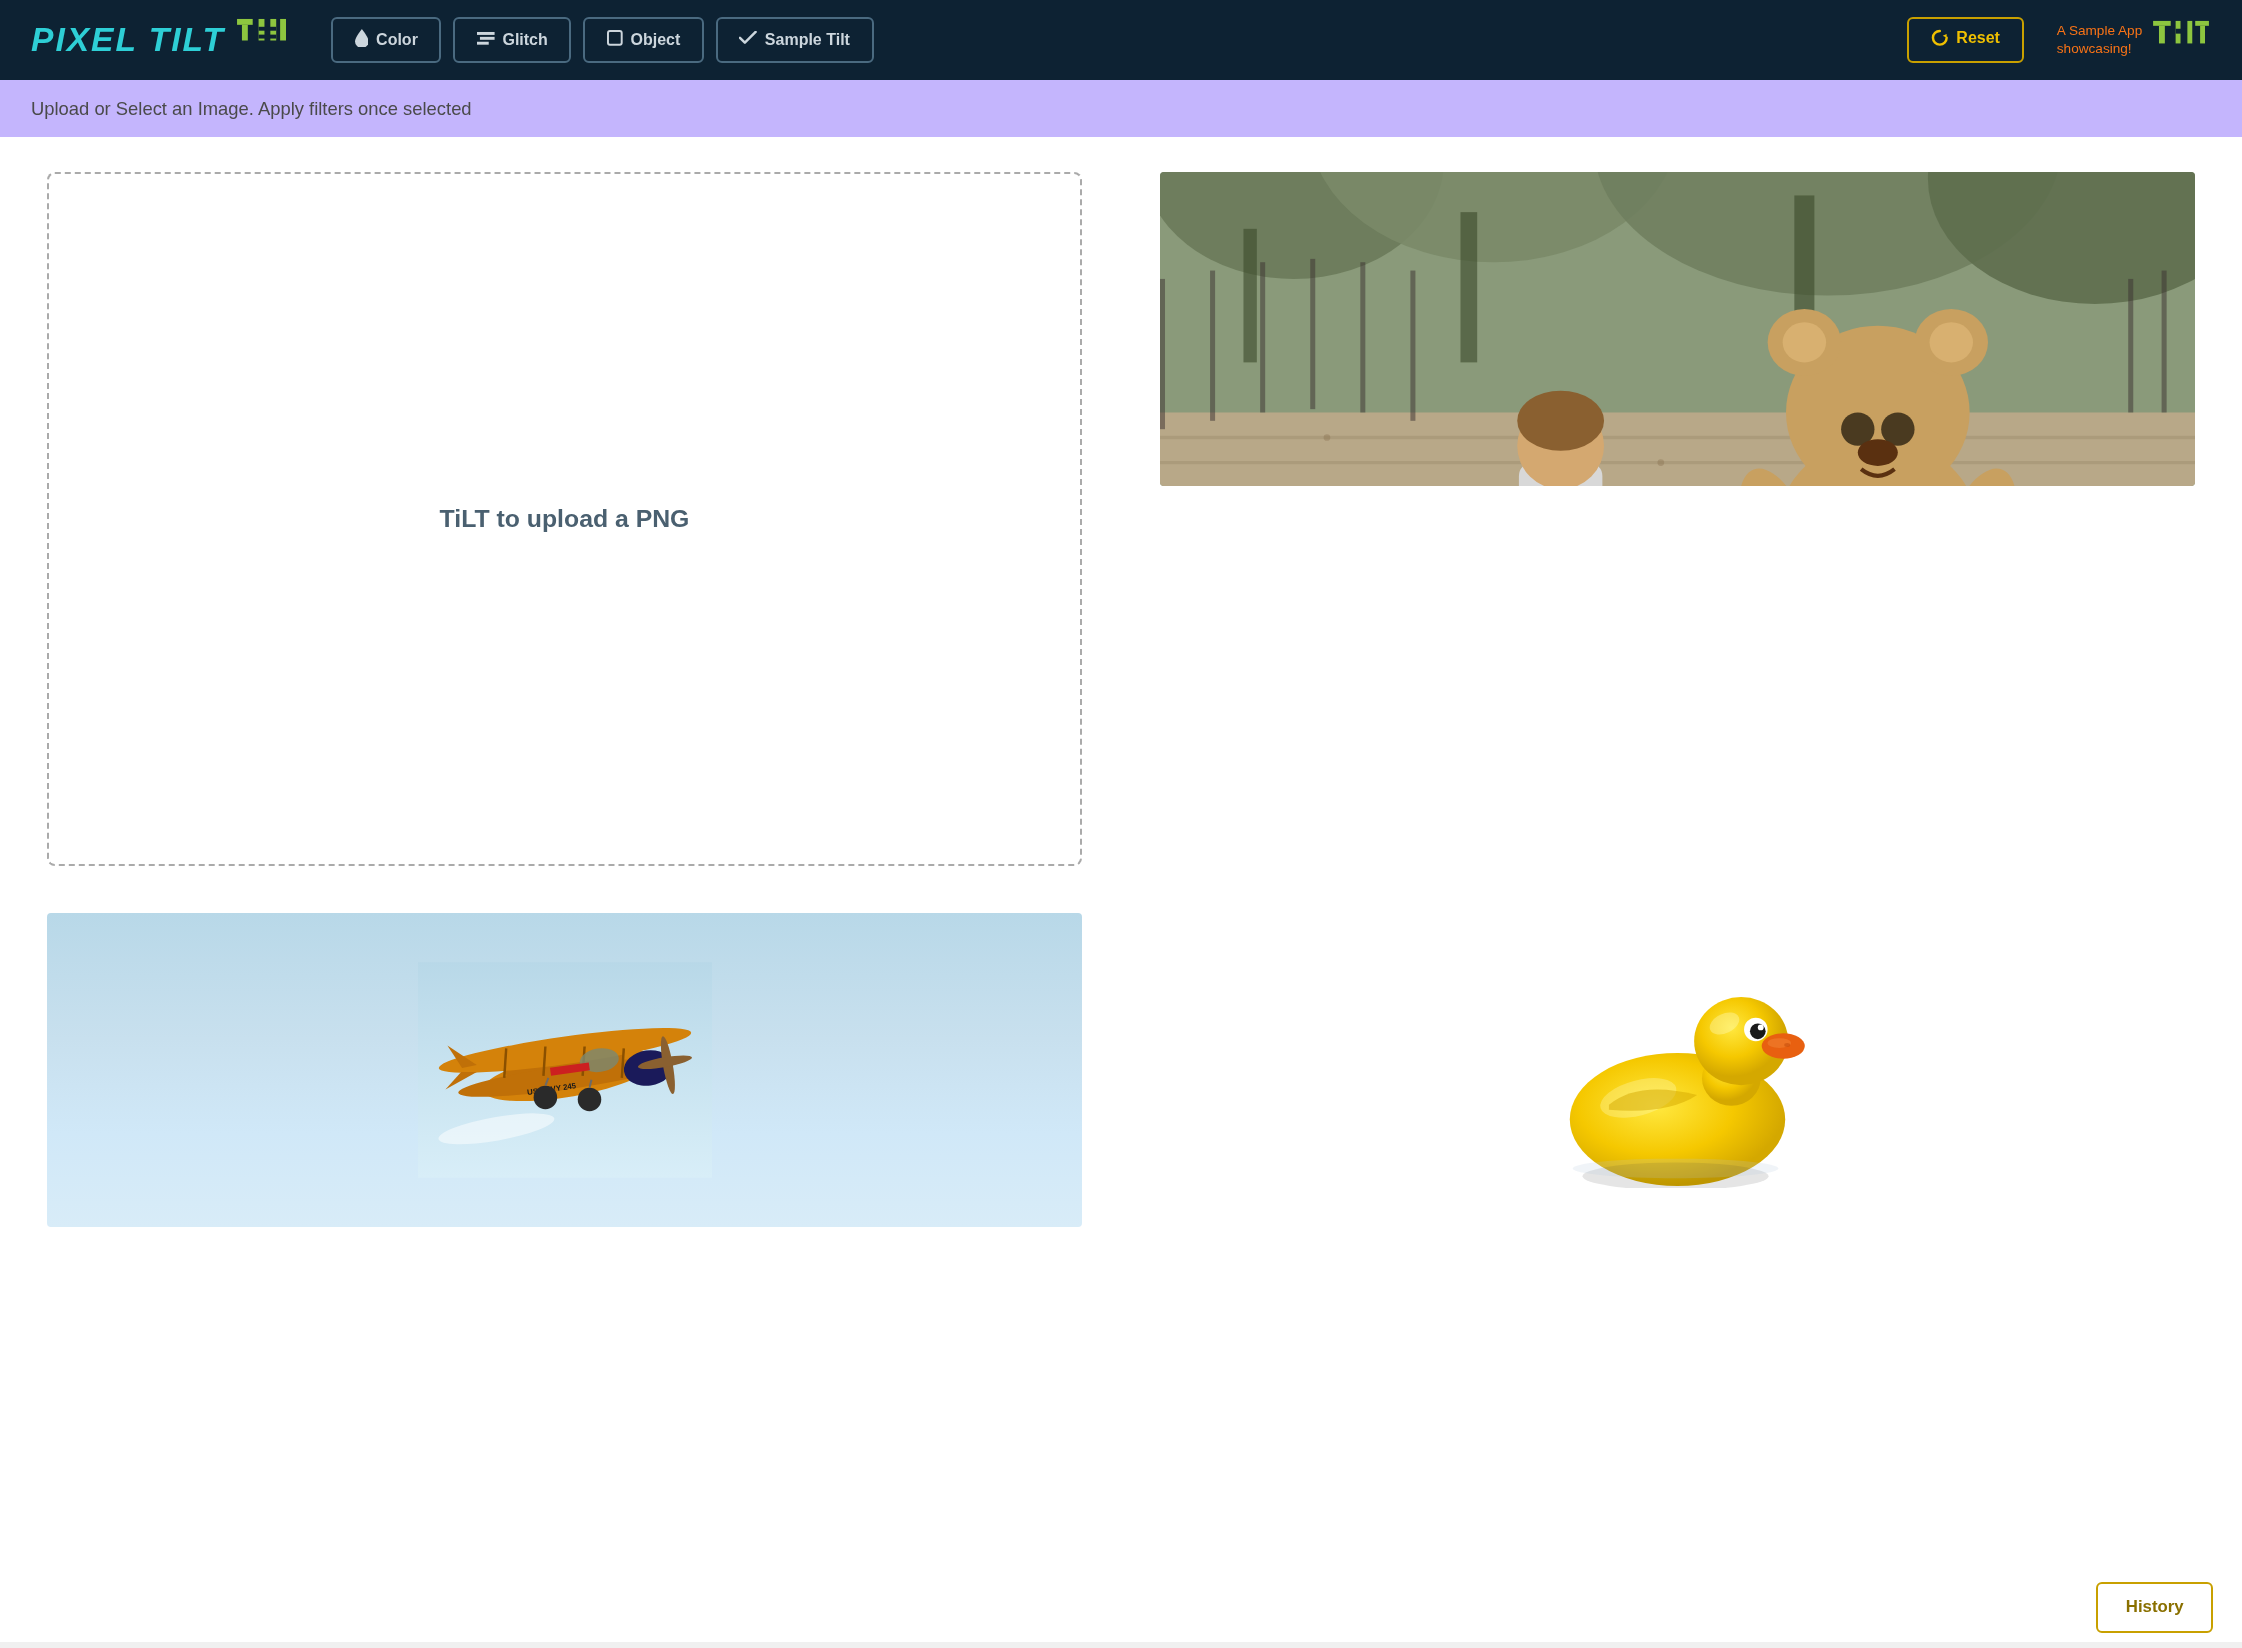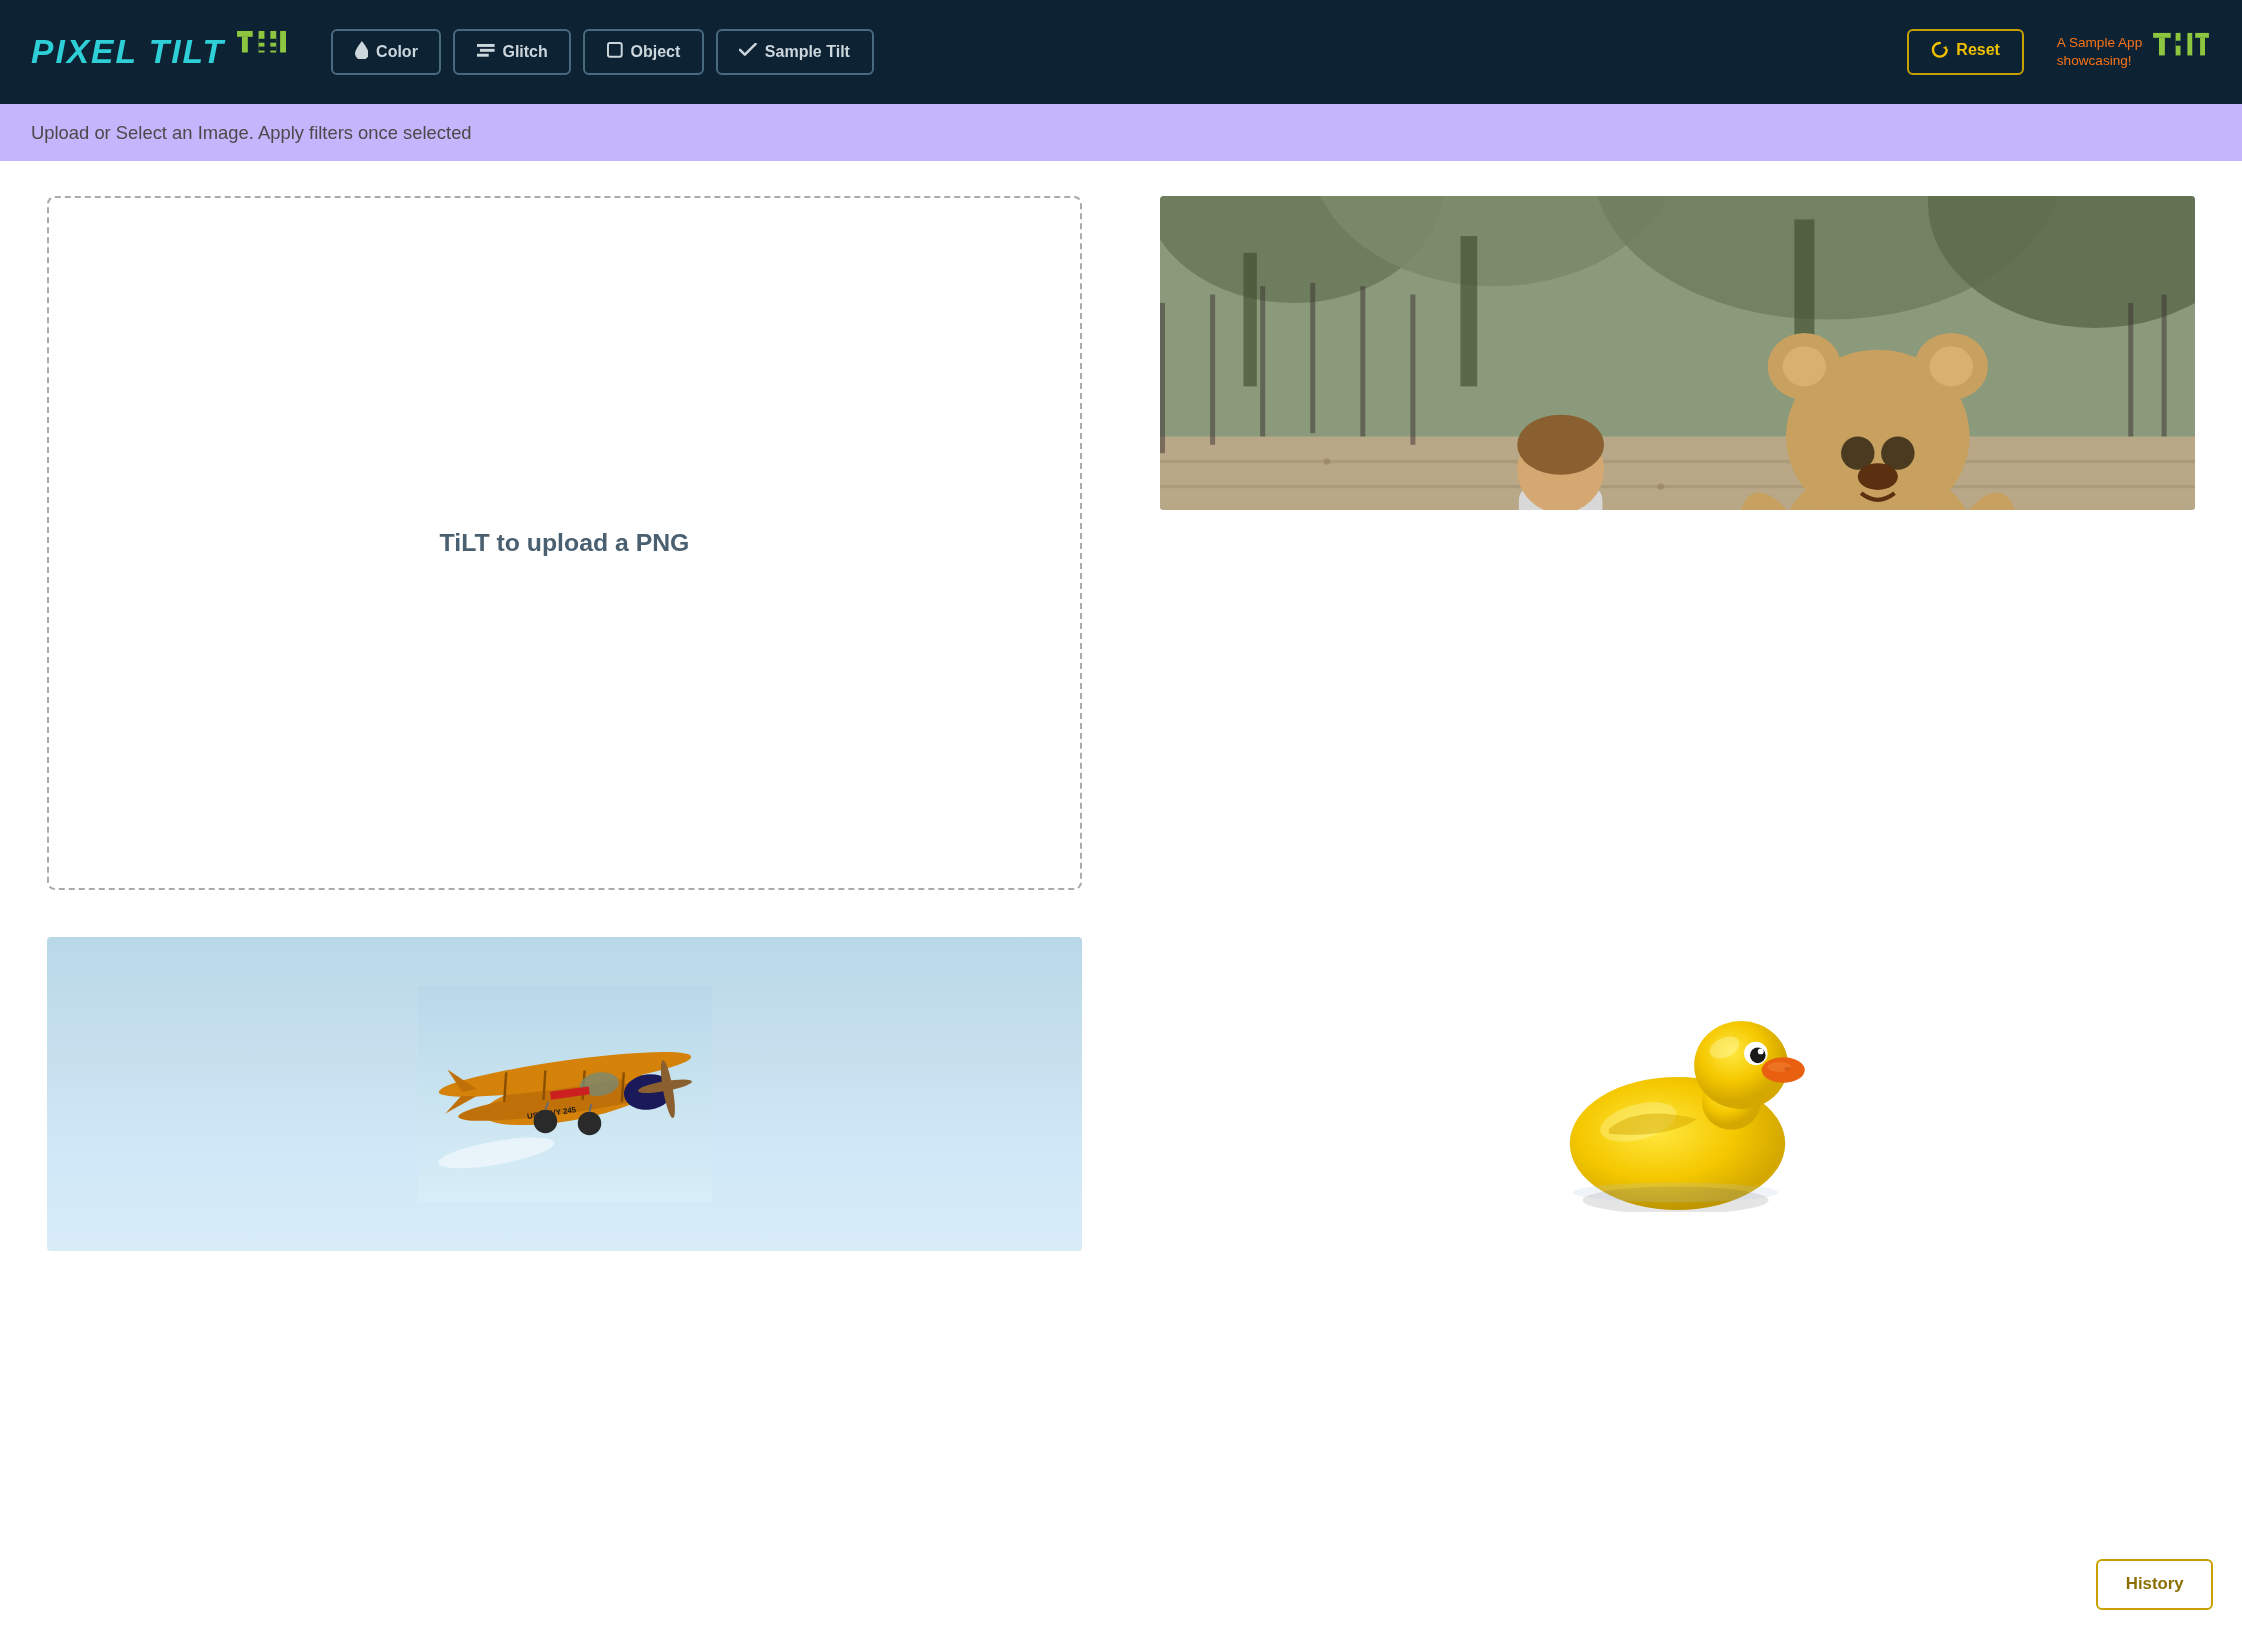--- a/index.html
+++ b/index.html
@@ -9,21 +9,21 @@
       background: #f0f0f0;
       min-height: 100vh;
     }
 
     
     header {
       background: #0d2233;
       display: flex;
       align-items: center;
       padding: 0 31px;
-      height: 104px;
+      height: 80px;
       gap: 17.6px;
     }
 
     .logo {
       display: flex;
       align-items: center;
       margin-right: 23.5px;
     }
 
     .logo-text {
@@ -181,21 +181,21 @@
 
     
     .plane-svg {
       width: 294px;
       height: 216px;
     }
 
     
     .history-btn {
       position: fixed;
-      bottom: 38px;
+      bottom: 15px;
       right: 29px;
       padding: 13.7px 27.4px;
       border: 2.5px solid #c8a000;
       background: #fff;
       color: #8a7000;
       font-size: 1.05rem;
       font-weight: 700;
       border-radius: 5.9px;
       cursor: pointer;
     }

